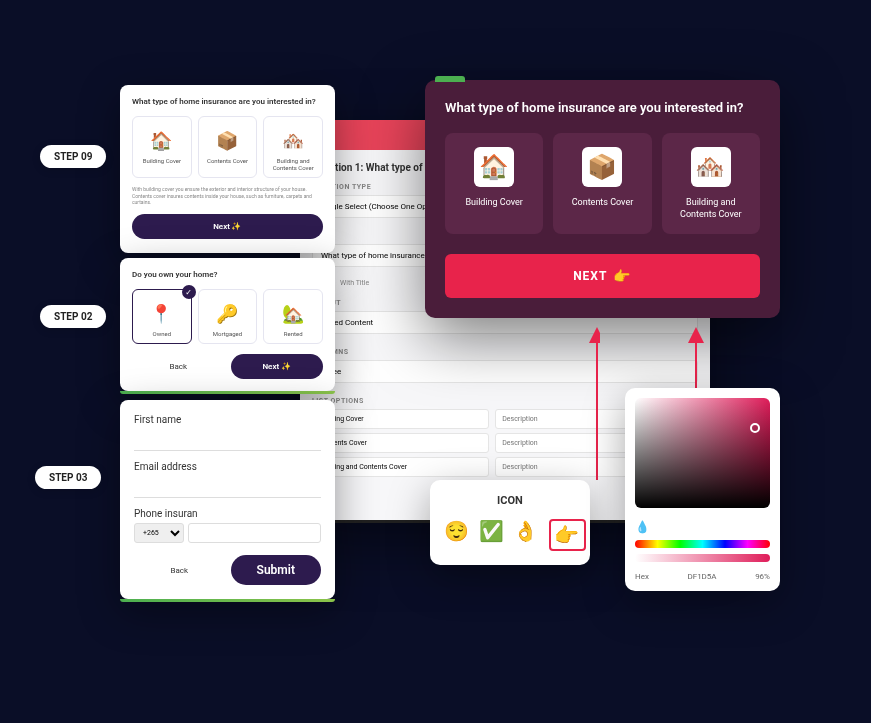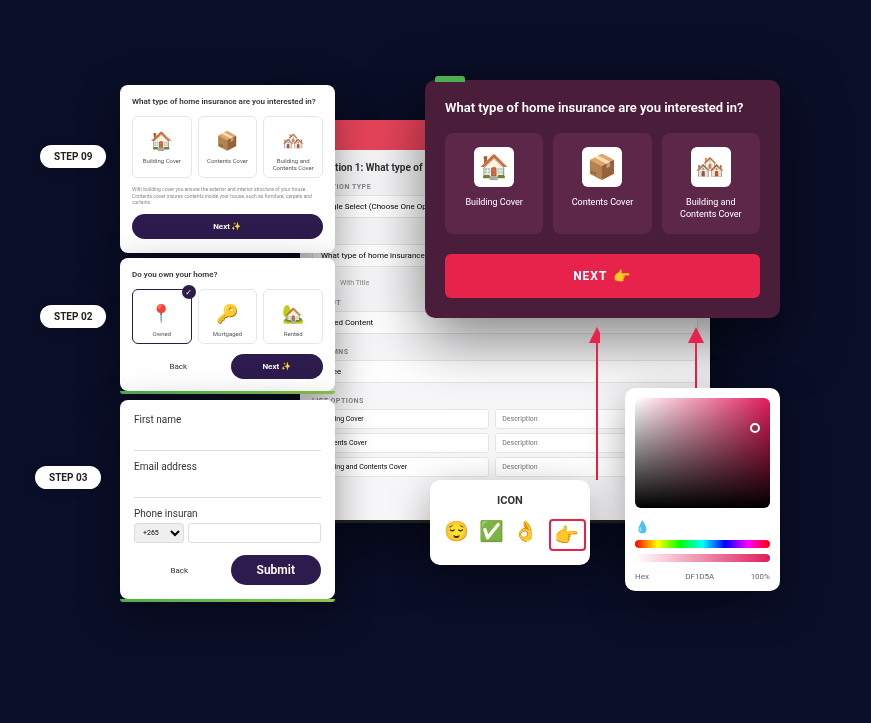--- a/index.html
+++ b/index.html
@@ -272,21 +272,21 @@
 <div class="color-panel">
   <div class="grad">
       <div class="handle"></div>
     </div>
   <span class="eyedrop">💧</span>
   <div class="hue"></div>
   <div class="alpha"></div>
   <div class="vals">
     <span>Hex</span>
     <span>DF1D5A</span>
-    <span>100%</span>
+    <span>96%</span>
   </div>
 </div>
 
 <svg class="arrow" style="top:325px;left:560px;" width="40" height="160">
   <defs>
       <marker id="ah1" markerWidth="8" markerHeight="8" refX="4" refY="4" orient="auto">
         <path d="M0,0 L8,4 L0,8 Z" fill="#e8234b"></path>
       </marker>
     </defs>
   <path d="M 37 155 L 37 10" stroke="#e8234b" stroke-width="2" fill="none" marker-end="url(#ah1)"></path>

